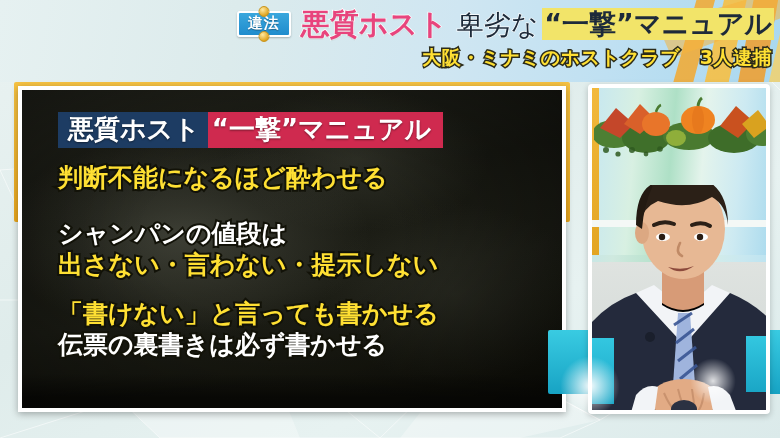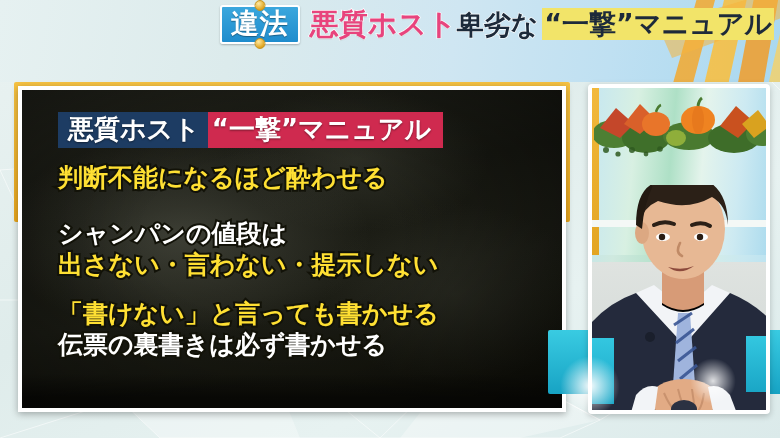--- a/index.html
+++ b/index.html
@@ -39,42 +39,43 @@
   #badge-illegal{
     position:relative;
     background:linear-gradient(180deg,#3ba7dd 0%,#1f8ccd 100%);
     border:2px solid #ffffff;
     border-radius:3px;
     padding:3px 9px 4px 9px;
     margin-right:10px;
     box-shadow:0 1px 2px rgba(0,0,0,.25);
   }
   #badge-illegal span{
-    font-size:28px;font-weight:bold;color:#ffffff;letter-spacing:1px;
+    font-size:15px;font-weight:bold;color:#ffffff;letter-spacing:1px;
     line-height:1;display:block;
     text-shadow:0 1px 1px rgba(0,0,0,.35);
   }
   .pin{
     position:absolute;left:50%;transform:translateX(-50%);
     width:9px;height:9px;border-radius:50%;
     background:radial-gradient(circle at 35% 30%,#ffe9a0,#e0a520 70%,#b87d10);
     border:1px solid #c9941c;
   }
   .pin.top{top:-7px;}
   .pin.bot{bottom:-7px;}
 
   .h1-red{
     font-size:29px;font-weight:bold;color:#e8447d;line-height:1;
     letter-spacing:0px;
     -webkit-text-stroke:1.4px #ffffff;
     paint-order:stroke fill;
     text-shadow:0 1px 1px rgba(0,0,0,.12);
   }
   .h1-dark{
-    font-size:27px;font-weight:bold;color:#1d2a3a;line-height:1;
+    font-size:27px;font-weight:normal;color:#1d2a3a;line-height:1;
+    margin-left:9px;
     -webkit-text-stroke:1.2px #ffffff;
     paint-order:stroke fill;
   }
   .h1-hl{
     font-size:27px;font-weight:bold;color:#1d2a3a;line-height:1;
     background:#f2e469;
     padding:2px 2px 3px 2px;
     margin-left:4px;
     box-decoration-break:clone;
   }
@@ -268,20 +269,23 @@
       <div id="badge-illegal">
         <div class="pin top"></div>
         <span>違法</span>
         <div class="pin bot"></div>
       </div>
       <span class="h1-red">悪質ホスト</span>
       <span class="h1-dark">卑劣な</span>
       <span class="h1-hl">“一撃”マニュアル</span>
     </div>
 
+    <div id="header-row2">
+      <span id="subtitle">大阪・ミナミのホストクラブ　3人逮捕</span>
+    </div>
   </div>
 
   <div id="panel-gold"></div>
 
   <div id="panel">
     <div id="panel-photo"></div>
     <div id="panel-vig"></div>
 
     <div id="panel-title">
       <div class="pt-seg pt-navy">

